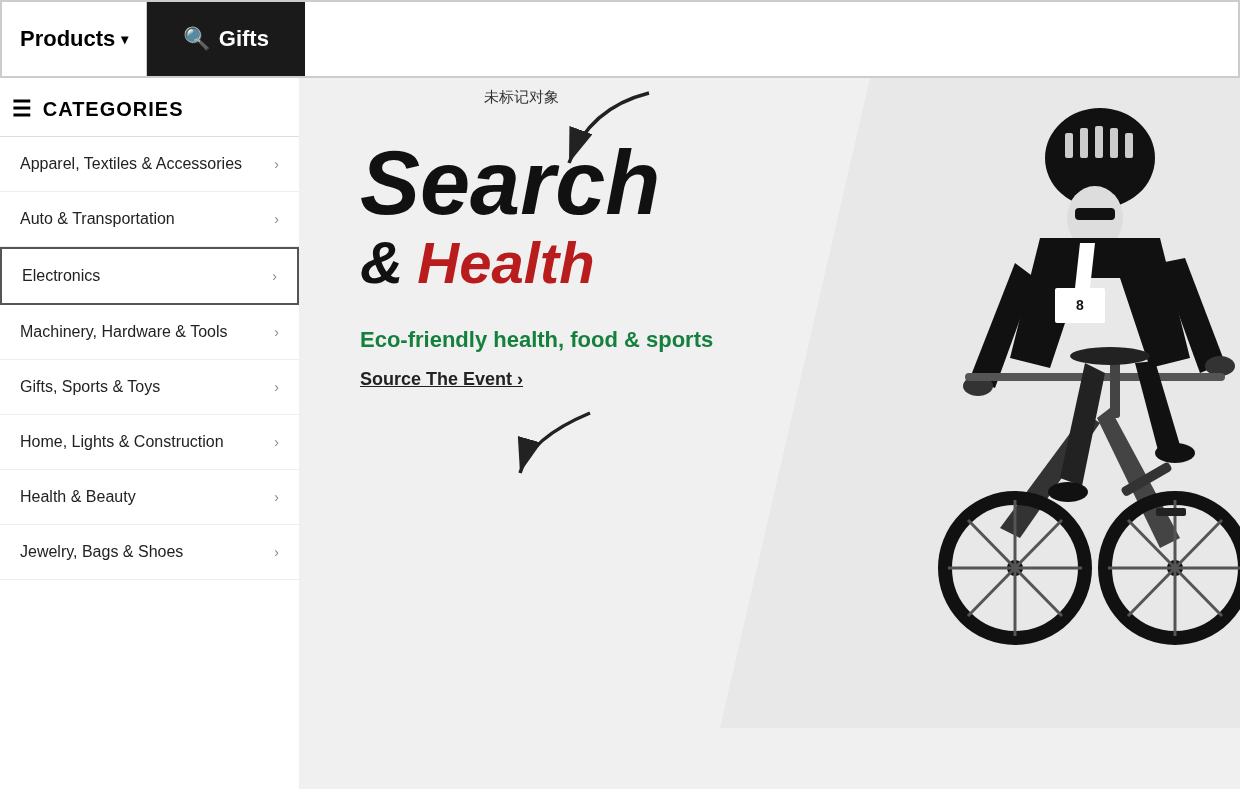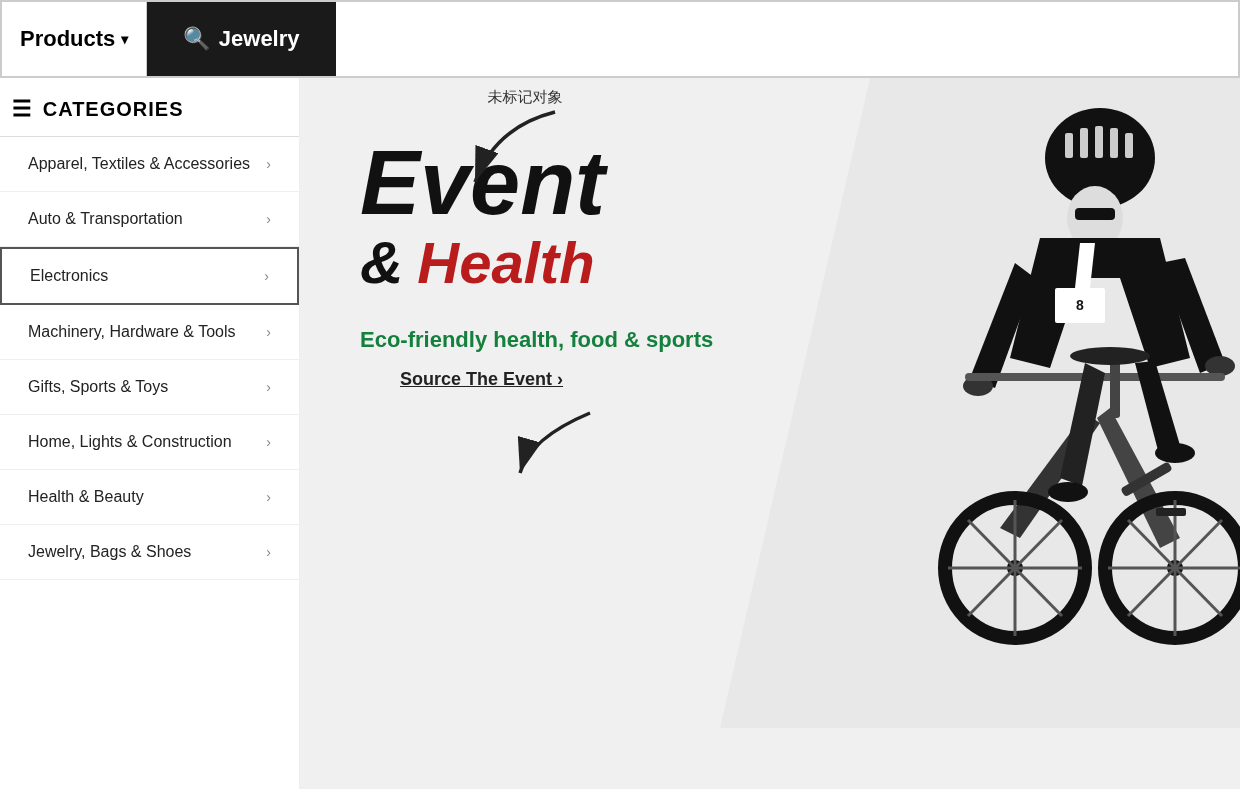--- a/index.html
+++ b/index.html
@@ -101,21 +101,21 @@
     }
 
     .categories-icon {
       font-size: 22px;
     }
 
     .category-item {
       display: flex;
       align-items: center;
       justify-content: space-between;
-      padding: 18px 28px;
+      padding: 18px 20px;
       font-size: 16px;
       font-weight: 500;
       color: #222;
       border-bottom: 1px solid #eee;
       cursor: pointer;
     }
 
     .category-item.active {
       border: 2px solid #555;
       background: #fff;
@@ -182,32 +182,30 @@
     }
 
     .hero-source-link {
       display: inline-block;
       margin-top: 16px;
       font-size: 18px;
       font-weight: bold;
       color: #222;
       text-decoration: underline;
       cursor: pointer;
-      margin-left: 40px;
     }
 
     
     .annotation-area {
       position: absolute;
       top: 10px;
-      left: 165px;
+      left: 184px;
       z-index: 10;
       display: flex;
-      flex-direction: column;
-      align-items: center;
+      flex-direction: row;
     }
 
     .annotation-text {
       font-size: 15px;
       color: #333;
       white-space: nowrap;
     }
 
     .annotation-arrow {
       width: 120px;
@@ -226,21 +224,21 @@
 </head>
 <body>
 
 <div class="header">
   <div class="products-dropdown">
     <span>Products</span>
     <span class="chevron">▾</span>
   </div>
   <div class="search-button">
     <span>🔍</span>
-    <span>Jewelry</span>
+    <span>Gifts</span>
   </div>
 </div>
 
 <div class="main-layout">
 
   <div class="sidebar">
     <div class="categories-header">
       <span class="categories-icon">☰</span>
       <span>CATEGORIES</span>
     </div>
@@ -294,21 +292,21 @@
         <defs>
           <marker id="arrowhead" markerWidth="10" markerHeight="7" refX="10" refY="3.5" orient="auto">
             <polygon points="0 0, 10 3.5, 0 7" fill="#222"></polygon>
           </marker>
         </defs>
         <path d="M 90,5 Q 30,20 10,75" stroke="#222" stroke-width="3.5" fill="none" marker-end="url(#arrowhead)"></path>
       </svg>
     </div>
 
     <div class="hero-content">
-      <div class="hero-title-line1">Event</div>
+      <div class="hero-title-line1">Search</div>
       <div style="display:flex; align-items:baseline; gap:6px;">
         <span class="hero-title-amp">&amp;</span>
         <span class="hero-title-line2">Health</span>
       </div>
       <div class="hero-subtitle">Eco-friendly health, food &amp; sports</div>
       <a class="hero-source-link">Source The Event ›</a>
     </div>
 
     <div style="position:absolute; top:330px; left:210px; z-index:10;">
       <svg width="100" height="80" viewBox="0 0 100 80">

